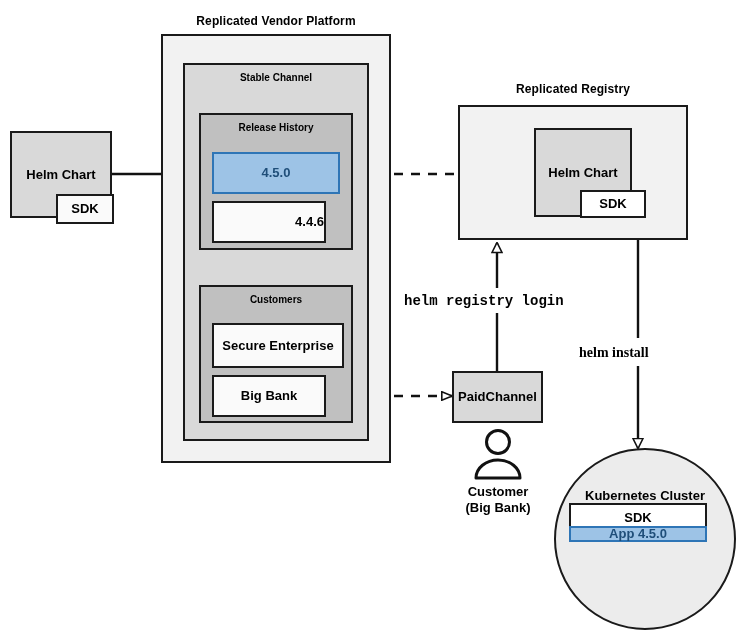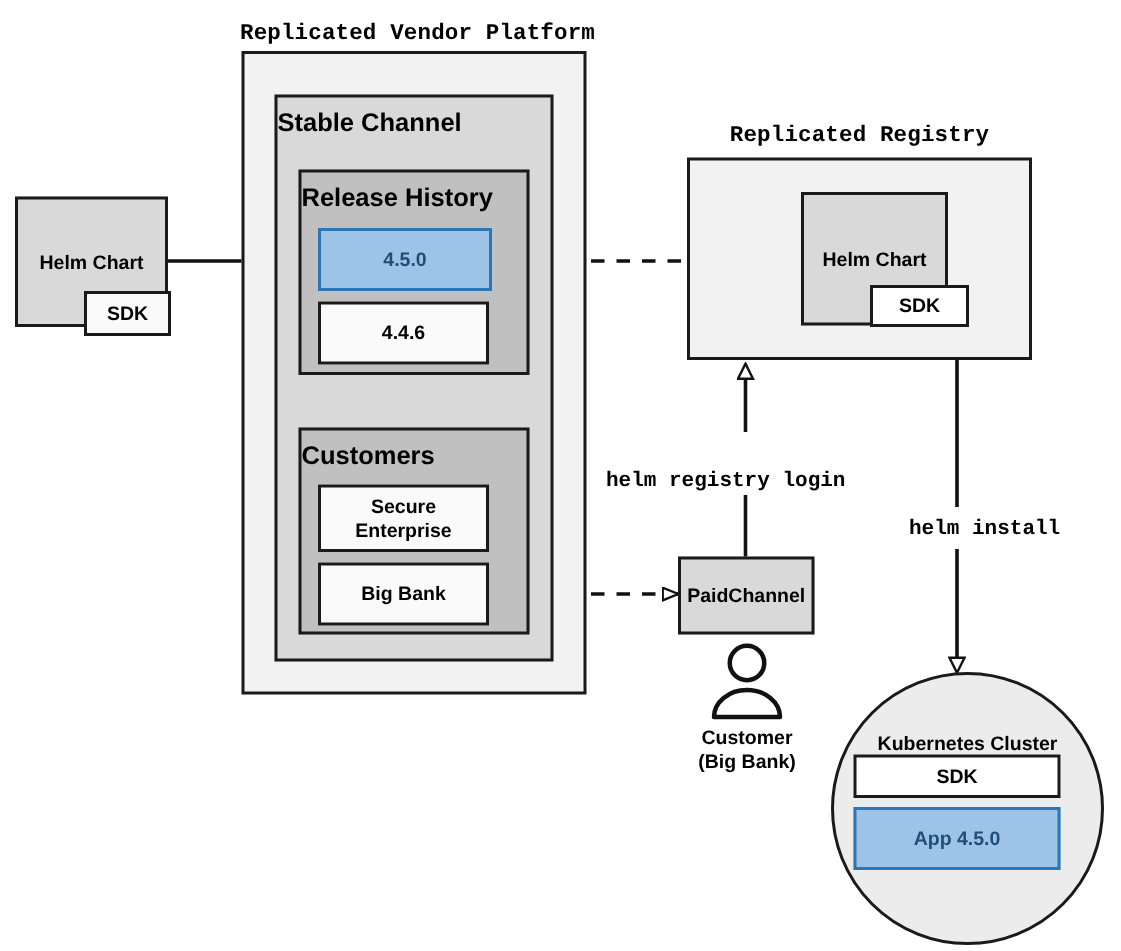--- a/index.html
+++ b/index.html
@@ -5,33 +5,33 @@
   html,body{margin:0;padding:0;background:#ffffff;}
   body{
     width:747px;height:634px;position:relative;overflow:hidden;
     font-family:"Liberation Sans", sans-serif;
     color:#111111;
   }
   .canvas{position:absolute;inset:0;}
   svg.wires{position:absolute;left:0;top:0;width:747px;height:634px;pointer-events:none;}
 
   .ttl{
-    position:absolute;font-weight:bold;font-size:15px;color:#000;
-    text-align:center;white-space:nowrap;letter-spacing:0.1px;font-family:Liberation Mono, monospace;
+    position:absolute;font-weight:bold;font-size:12px;color:#000;
+    text-align:center;white-space:nowrap;letter-spacing:0.1px;
   }
   .box{
     position:absolute;box-sizing:border-box;
     border:2px solid #1a1a1a;
     display:flex;align-items:center;justify-content:center;
     text-align:center;font-weight:bold;font-size:13px;color:#000;
     line-height:1.18;
   }
   .lbl-top{
     position:absolute;left:0;right:0;top:7px;
-    text-align:left;font-weight:bold;font-size:17px;color:#000;
+    text-align:center;font-weight:bold;font-size:10px;color:#000;
   }
   .fill-lightest{background:#f2f2f2;}
   .fill-mid{background:#d9d9d9;}
   .fill-dark{background:#c0c0c0;}
   .fill-white{background:#fafafa;}
   .fill-pure{background:#ffffff;}
   .fill-blue{background:#9dc3e6;border-color:#2e75b6;color:#1f4e79;}
 
   .mono{
     position:absolute;font-family:"Liberation Mono", monospace;
@@ -90,31 +90,31 @@
 
   <div class="box fill-lightest" style="left:161px;top:34px;width:230px;height:429px;"></div>
 
   <div class="box fill-mid" style="left:183px;top:63px;width:186px;height:378px;">
     <div class="lbl-top">Stable Channel</div>
   </div>
 
   <div class="box fill-dark" style="left:199px;top:113px;width:154px;height:137px;">
     <div class="lbl-top">Release History</div>
   </div>
-  <div class="box fill-blue" style="left:212px;top:152px;width:116px;height:42px;">
+  <div class="box fill-blue" style="left:212px;top:152px;width:128px;height:42px;">
     <span>4.5.0</span>
   </div>
-  <div class="box fill-white" style="left:212px;top:201px;width:114px;height:42px;">
+  <div class="box fill-white" style="left:212px;top:201px;width:114px;height:42px;justify-content:flex-end;">
     <span>4.4.6</span>
   </div>
 
   <div class="box fill-dark" style="left:199px;top:285px;width:154px;height:138px;">
     <div class="lbl-top">Customers</div>
   </div>
-  <div class="box fill-white" style="left:212px;top:323px;width:114px;height:45px;">
+  <div class="box fill-white" style="left:212px;top:323px;width:132px;height:45px;">
     <span>Secure Enterprise</span>
   </div>
   <div class="box fill-white" style="left:212px;top:375px;width:114px;height:42px;">
     <span>Big Bank</span>
   </div>
 
   <div class="ttl" style="left:458px;top:82px;width:230px;">Replicated Registry</div>
 
   <div class="box fill-lightest" style="left:458px;top:105px;width:230px;height:135px;"></div>
 
@@ -134,25 +134,25 @@
     <svg viewBox="0 0 56 54" width="56" height="54">
       <circle cx="28" cy="14" r="11.5" fill="#ffffff" stroke="#111111" stroke-width="3"></circle>
       <path d="M6,50 a22,18 0 0 1 44,0 z" fill="#ffffff" stroke="#111111" stroke-width="3" stroke-linejoin="round"></path>
     </svg>
   </div>
   <div class="cap" style="left:423px;top:484px;width:150px;">
     <div>Customer</div>
     <div>(Big Bank)</div>
   </div>
 
-  <div class="mono" style="left:400px;top:292px;margin-top:20px;">helm registry login</div>
-  <div class="mono" style="left:602px;top:344px;">helm install</div>
+  <div class="mono" style="left:400px;top:292px;">helm registry login</div>
+  <div class="mono" style="left:575px;top:344px;font-family:Liberation Serif, serif;">helm install</div>
 
   <div class="circle" style="left:554px;top:448px;width:182px;height:182px;"></div>
   <div class="cap" style="left:554px;top:476px;width:182px;margin-top:12px;">Kubernetes Cluster</div>
   <div class="box fill-pure" style="left:569px;top:503px;width:138px;height:29px;">
     <span>SDK</span>
   </div>
-  <div class="box fill-blue" style="left:569px;top:538px;width:138px;height:42px;">
+  <div class="box fill-blue" style="left:569px;top:526px;width:138px;height:16px;">
     <span>App 4.5.0</span>
   </div>
 
 </div>
 
 </body></html>

